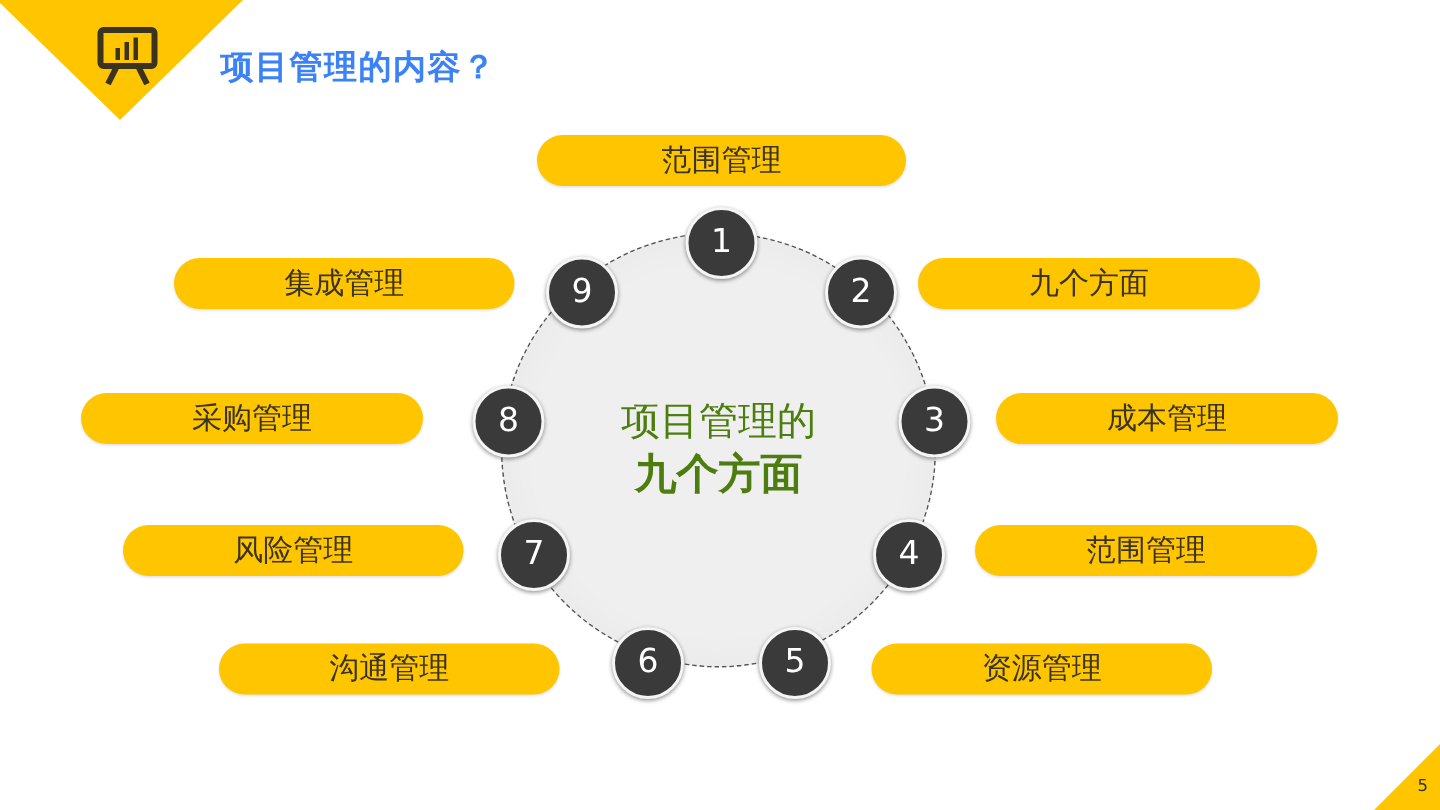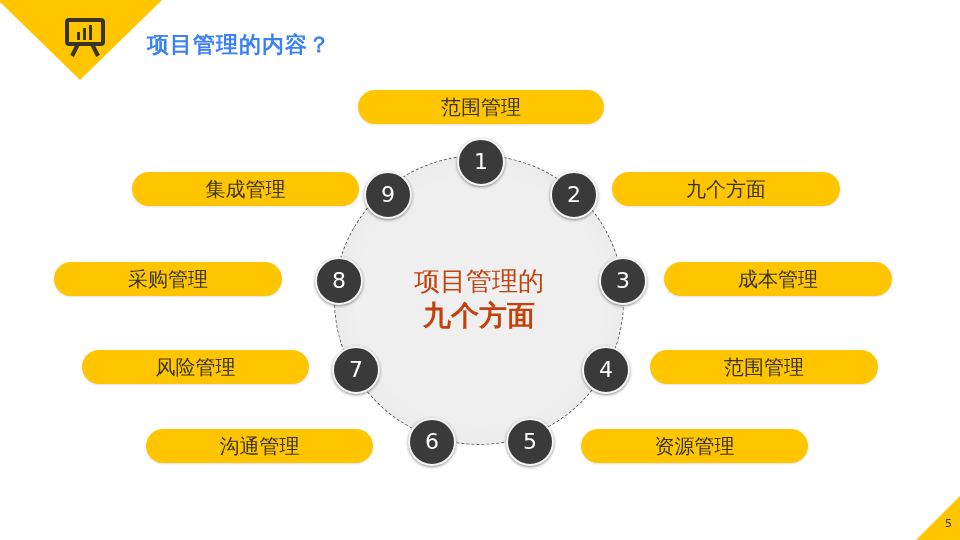--- a/index.html
+++ b/index.html
@@ -3,21 +3,21 @@
 <meta charset="utf-8">
 <style>
   html, body { margin:0; padding:0; }
   body { width:960px; height:540px; position:relative; overflow:hidden; background:#ffffff; font-family:"DejaVu Sans", sans-serif; }
   .corner-tl { position:absolute; left:0; top:0; width:0; height:0; border-left:82px solid transparent; border-right:82px solid transparent; border-top:80px solid #FFC600; left:-2px; }
   .corner-br { position:absolute; right:0; bottom:0; width:0; height:0; border-left:44px solid transparent; border-bottom:44px solid #FFC600; }
   .logo-icon { position:absolute; left:64px; top:17px; width:42px; height:40px; }
   .title { position:absolute; left:147px; top:30px; font-size:22px; font-weight:bold; color:#3b82f6; letter-spacing:1px; }
   .page-num { position:absolute; right:8px; bottom:10px; font-size:11px; color:#333; }
   .ring { position:absolute; left:334px; top:155px; width:290px; height:290px; border-radius:50%; background:#efefef; border:1px dashed #555; box-sizing:border-box; box-shadow: inset 0 0 30px rgba(0,0,0,0.03); }
-  .center-text { position:absolute; left:379px; top:265px; width:200px; text-align:center; color:#c2410c; }
+  .center-text { position:absolute; left:379px; top:265px; width:200px; text-align:center; color:#4d7c0f; }
   .center-line1 { font-size:26px; line-height:32px; }
   .center-line2 { font-size:28px; line-height:38px; font-weight:bold; }
   .node { position:absolute; width:44px; height:44px; margin-left:-22px; margin-top:-22px; border-radius:50%; background:#3a3a3a; border:2px solid #f5f5f5; box-shadow:0 1px 3px rgba(0,0,0,0.45); color:#fff; font-size:22px; line-height:44px; text-align:center; box-sizing:content-box; }
   .pill { position:absolute; height:34px; border-radius:17px; background:#FFC600; color:#3a3320; font-size:20px; line-height:34px; text-align:center; box-shadow:0 1px 2px rgba(0,0,0,0.12);font-family:Liberation Serif, serif; }
 </style>
 </head>
 <body>
 
 <div class="corner-tl"></div>
 <div class="corner-br"></div>
@@ -50,15 +50,15 @@
 <div class="node" style="left:386px;top:193px;">9</div>
 
 <div class="pill" style="left:358px;top:90px;width:246px;">范围管理</div>
 <div class="pill" style="left:612px;top:172px;width:228px;">九个方面</div>
 <div class="pill" style="left:664px;top:262px;width:228px;">成本管理</div>
 <div class="pill" style="left:650px;top:350px;width:228px;">范围管理</div>
 <div class="pill" style="left:581px;top:429px;width:227px;">资源管理</div>
 <div class="pill" style="left:146px;top:429px;width:227px;">沟通管理</div>
 <div class="pill" style="left:82px;top:350px;width:227px;">风险管理</div>
 <div class="pill" style="left:54px;top:262px;width:228px;">采购管理</div>
-<div class="pill" style="left:132px;top:172px;width:227px;">集成管理</div>
+<div class="pill" style="left:116px;top:172px;width:227px;">集成管理</div>
 
 <div class="page-num">5</div>
 
 </body></html>

